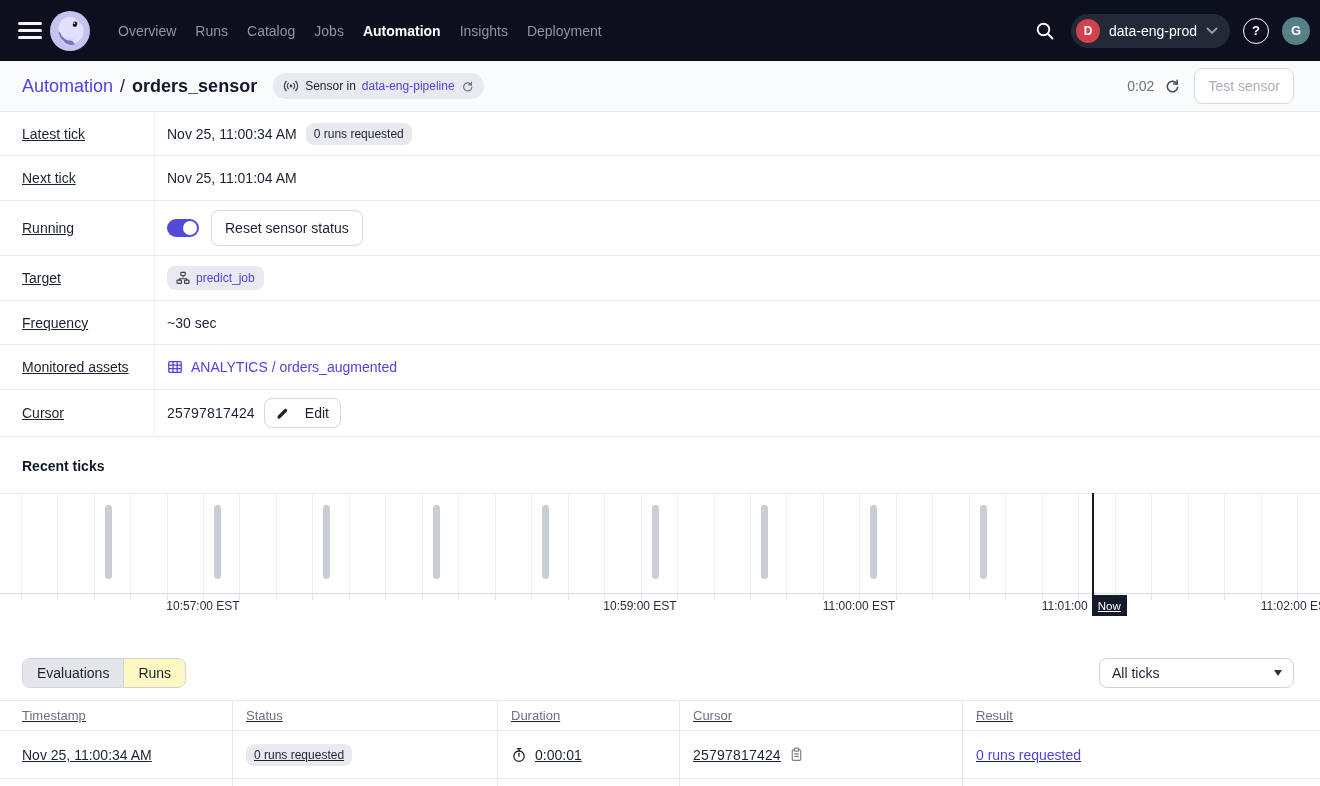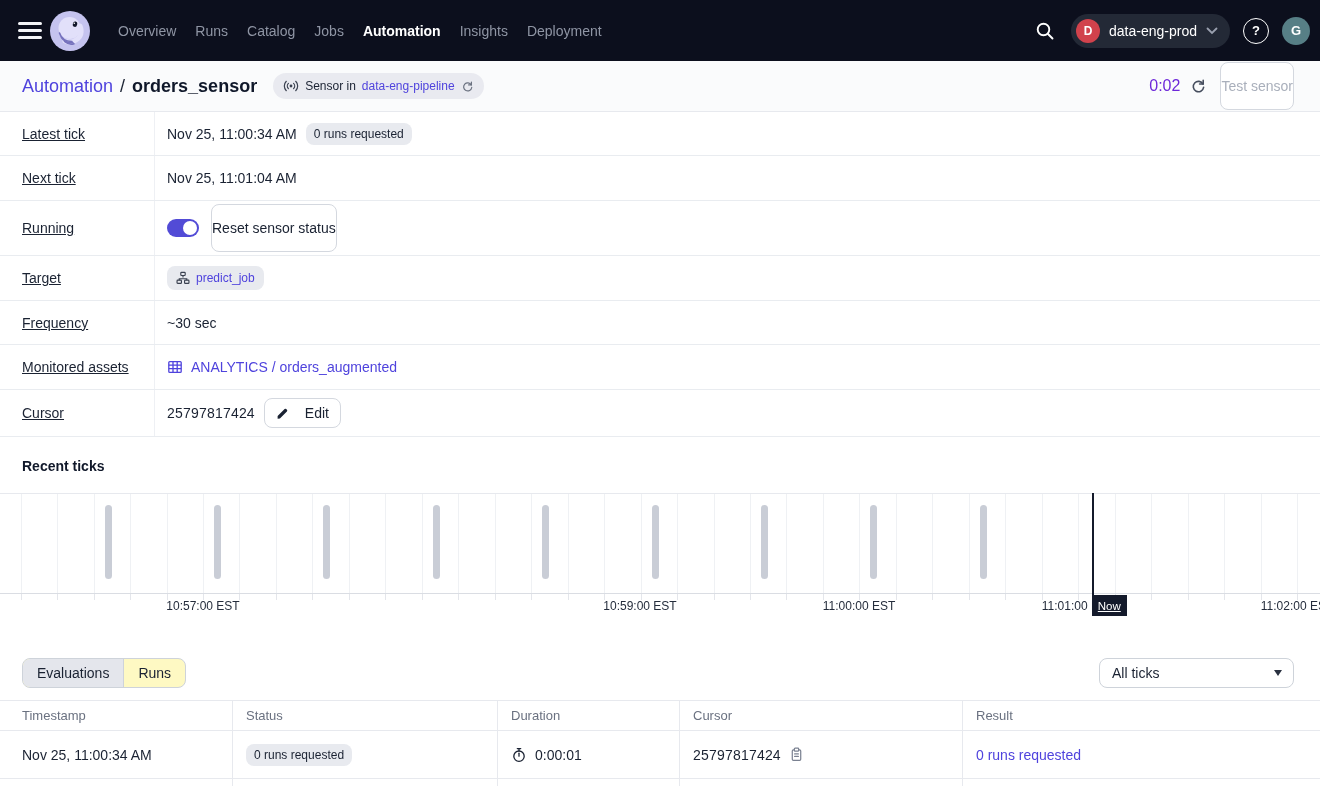--- a/index.html
+++ b/index.html
@@ -50,25 +50,25 @@
   }
   .crumb-section { color:#4f43dd; font-size:18px; font-weight:500; cursor:pointer; }
   .crumb-sep { font-size:18px; margin:0 7px; color:#1a2232; }
   .crumb-title { font-size:18px; font-weight:700; color:#10182a; }
   .type-badge {
     margin-left:16px; height:26px; border-radius:13px; background:#e9eaf0;
     display:flex; align-items:center; gap:6px; padding:0 10px; font-size:12px; color:#1a2232;
   }
   .type-badge .loc-link { color:#4f43dd; cursor:pointer; }
   .header-right { margin-left:auto; display:flex; align-items:center; gap:10px; }
-  .countdown { font-size:16px; color:#6d28d9; }
+  .countdown { font-size:14px; color:#737373; }
   .refresh-btn { cursor:pointer; display:flex; margin-right:4px; }
   .btn {
-    background:#fff; border:1px solid #d4d8df; border-radius:8px; height:48px;
-    display:inline-flex; align-items:center; gap:7px; padding:0 0; font-size:14px;
+    background:#fff; border:1px solid #d4d8df; border-radius:8px; height:36px;
+    display:inline-flex; align-items:center; gap:7px; padding:0 13px; font-size:14px;
     color:#1a2232; cursor:pointer; white-space:nowrap;
   }
   .btn.disabled { color:#a9afbb; }
 
   
   .meta { position:absolute; top:112px; left:0; width:1320px; }
   .meta-row { display:flex; border-bottom:1px solid #e9ecf0; align-items:center; }
   .meta-label {
     width:155px; flex:0 0 155px; align-self:stretch; display:flex; align-items:center;
     padding-left:22px; border-right:1px solid #eef0f4; font-size:14px; color:#1a2232;text-decoration:underline;
@@ -120,21 +120,21 @@
   .seg-tab + .seg-tab { border-left:1px solid #ced3da; }
   .seg-tab.active { background:#e4e6ec; }
   .filter-select {
     position:absolute; top:658px; right:26px; width:195px; height:30px; border:1px solid #ced3da;
     border-radius:8px; background:#fff; display:flex; align-items:center; justify-content:space-between;
     padding:0 11px 0 12px; font-size:14px; cursor:pointer;
   }
   .caret-down { width:0; height:0; border-left:4.5px solid transparent; border-right:4.5px solid transparent; border-top:6px solid #2a3140; }
 
   .ticks-table { position:absolute; top:700px; left:0; width:1320px; }
-  .trow { display:grid; grid-template-columns:233px 265px 182px 283px 357px; }
+  .trow { display:grid; grid-template-columns:233px 265px 182px 283px 357px;text-decoration:underline; }
   .trow > div { border-right:1px solid #e7e9ee; display:flex; align-items:center; }
   .trow > div:last-child { border-right:none; }
   .thead { height:31px; border-top:1px solid #e7e9ee; border-bottom:1px solid #e7e9ee; }
   .thead > div { font-size:13px; color:#6a7180; }
   .tdata { height:48px; border-bottom:1px solid #e7e9ee; }
   .tpartial { height:10px; }
   .c1 { padding-left:22px; } .c2,.c3,.c4,.c5 { padding-left:13px; }
   .cell-gap { gap:8px; }
   .result-link { color:#4f43dd; cursor:pointer; }
   .mono-ish { letter-spacing:0.2px; }

